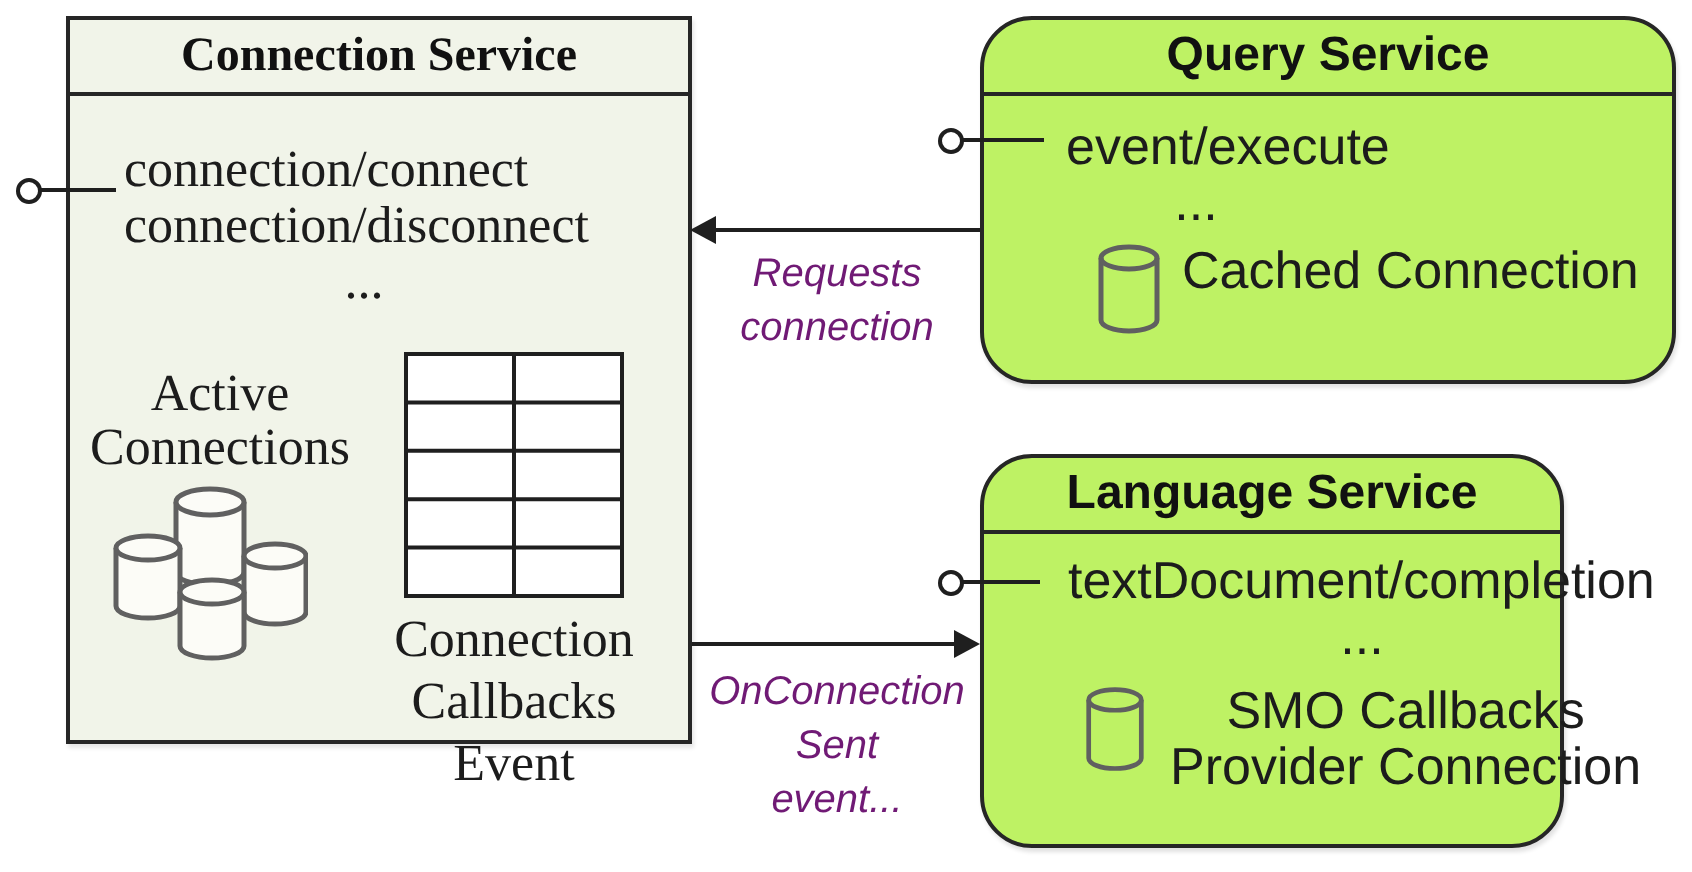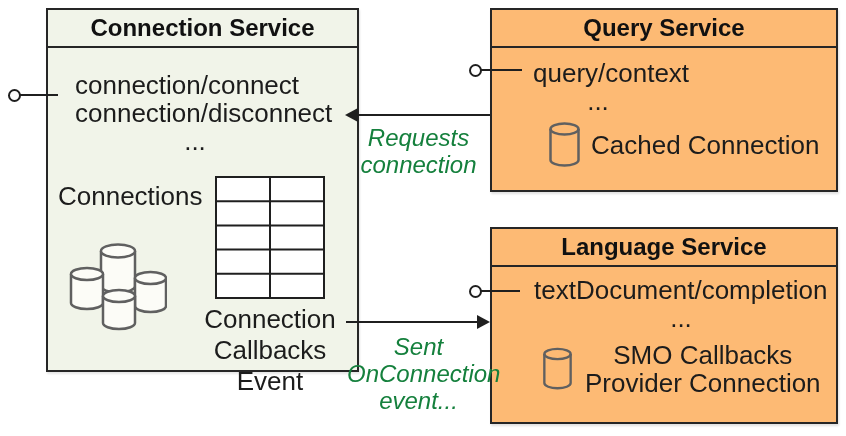--- a/index.html
+++ b/index.html
@@ -2,60 +2,61 @@
 <html><head>
 <meta charset="utf-8">
 <style>
   html,body{margin:0;padding:0;background:#ffffff;}
   .canvas{
     position:relative;width:846px;height:436px;background:#ffffff;
     font-family:"Liberation Sans",sans-serif;color:#1c1c1c;overflow:hidden;
   }
   .box{position:absolute;box-sizing:border-box;border:2px solid #262626;}
   .box-conn{background:#f1f4e9;box-shadow:1px 2px 2px rgba(0,0,0,0.10);}
-  .box-svc{background:#fdba74;box-shadow:1px 2px 2px rgba(0,0,0,0.12);}
+  .box-svc{background:#bef264;box-shadow:1px 2px 2px rgba(0,0,0,0.12);border-radius:26px;}
   .box-title{
     height:38px;box-sizing:border-box;border-bottom:2px solid #262626;
     display:flex;align-items:center;justify-content:center;
     font-weight:bold;font-size:24px;color:#111;
   }
   .abs{position:absolute;}
   .body-text{font-size:26px;line-height:28px;white-space:nowrap;}
   .center{text-align:center;}
   .blockline{display:block;}
   .ellipsis-line{display:block;text-align:center;}
   .h-line{position:absolute;height:2px;background:#1f1f1f;}
   .lollipop{
     position:absolute;width:13px;height:13px;box-sizing:border-box;
     border:2px solid #1f1f1f;border-radius:50%;background:#ffffff;
   }
   .arrowhead{position:absolute;width:0;height:0;}
   .arrowhead.left{border-top:7px solid transparent;border-bottom:7px solid transparent;border-right:13px solid #1f1f1f;}
   .arrowhead.right{border-top:7px solid transparent;border-bottom:7px solid transparent;border-left:13px solid #1f1f1f;}
   .flow-label{
-    position:absolute;font-style:italic;font-size:24px;line-height:27px;
-    text-align:center;color:#15803d;
+    position:absolute;font-style:italic;font-size:20px;line-height:27px;
+    text-align:center;color:#701a75;
   }
-  .icon-row{position:absolute;display:flex;align-items:center;}
+  .icon-row{position:absolute;display:flex;align-items:flex-start;}
 </style>
 </head>
 <body>
 
 <div class="canvas">
 
-  <div class="box box-conn" style="left:46px;top:8px;width:313px;height:364px;">
+  <div class="box box-conn" style="left:33px;top:8px;width:313px;height:364px;font-family:Liberation Serif, serif;">
     <div class="box-title">Connection Service</div>
 
     <div class="abs body-text" style="left:27px;top:61px;width:240px;">
       <span class="blockline">connection/connect</span>
       <span class="blockline">connection/disconnect</span>
       <span class="ellipsis-line">...</span>
     </div>
 
     <div class="abs body-text center" style="left:10px;top:173px;width:130px;line-height:27px;">
+      <span class="blockline">Active</span>
       <span class="blockline">Connections</span>
     </div>
 
     <svg class="abs" style="left:21px;top:232px;" width="98" height="92" viewBox="0 0 98 92">
 
       <path d="M32,9 V44 A17,6.5 0 0 0 66,44 V9" fill="#fcfcf7" stroke="#606060" stroke-width="2.5"></path>
       <ellipse cx="49" cy="9" rx="17" ry="6.5" fill="#fcfcf7" stroke="#606060" stroke-width="2.5"></ellipse>
 
       <path d="M2,32 V61 A16,6 0 0 0 34,61 V32" fill="#fcfcf7" stroke="#606060" stroke-width="2.5"></path>
       <ellipse cx="18" cy="32" rx="16" ry="6" fill="#fcfcf7" stroke="#606060" stroke-width="2.5"></ellipse>
@@ -80,34 +81,34 @@
       <span class="blockline">Connection</span>
       <span class="blockline">Callbacks</span>
       <span class="blockline">Event</span>
     </div>
   </div>
 
   <div class="box box-svc" style="left:490px;top:8px;width:348px;height:184px;">
     <div class="box-title">Query Service</div>
 
     <div class="abs body-text" style="left:41px;top:49px;width:130px;">
-      <span class="blockline">query/context</span>
+      <span class="blockline">event/execute</span>
       <span class="ellipsis-line">...</span>
     </div>
 
     <div class="icon-row" style="left:56px;top:111px;gap:10px;">
       <svg width="33" height="48" viewBox="0 0 33 48">
         <path d="M2.5,8 V39 A14,5.5 0 0 0 30.5,39 V8" fill="none" stroke="#606060" stroke-width="2.5"></path>
         <ellipse cx="16.5" cy="8" rx="14" ry="5.5" fill="none" stroke="#606060" stroke-width="2.5"></ellipse>
       </svg>
       <span class="body-text">Cached Connection</span>
     </div>
   </div>
 
-  <div class="box box-svc" style="left:490px;top:227px;width:348px;height:197px;">
+  <div class="box box-svc" style="left:490px;top:227px;width:292px;height:197px;">
     <div class="box-title">Language Service</div>
 
     <div class="abs body-text" style="left:42px;top:47px;width:294px;">
       <span class="blockline">textDocument/completion</span>
       <span class="ellipsis-line">...</span>
     </div>
 
     <div class="icon-row" style="left:50px;top:112px;gap:12px;">
       <svg width="31" height="48" viewBox="0 0 33 48">
         <path d="M2.5,8 V39 A14,5.5 0 0 0 30.5,39 V8" fill="none" stroke="#606060" stroke-width="2.5"></path>
@@ -132,18 +133,18 @@
   <div class="h-line" style="left:352px;top:114px;width:138px;"></div>
   <div class="arrowhead left" style="left:345px;top:108px;"></div>
   <div class="flow-label" style="left:347px;top:124px;width:143px;">
     <span class="blockline">Requests</span>
     <span class="blockline">connection</span>
   </div>
 
   <div class="h-line" style="left:346px;top:321px;width:134px;"></div>
   <div class="arrowhead right" style="left:477px;top:315px;"></div>
   <div class="flow-label" style="left:347px;top:333px;width:143px;">
+    <span class="blockline">OnConnection</span>
     <span class="blockline">Sent</span>
-    <span class="blockline">OnConnection</span>
     <span class="blockline">event...</span>
   </div>
 
 </div>
 
 </body></html>

